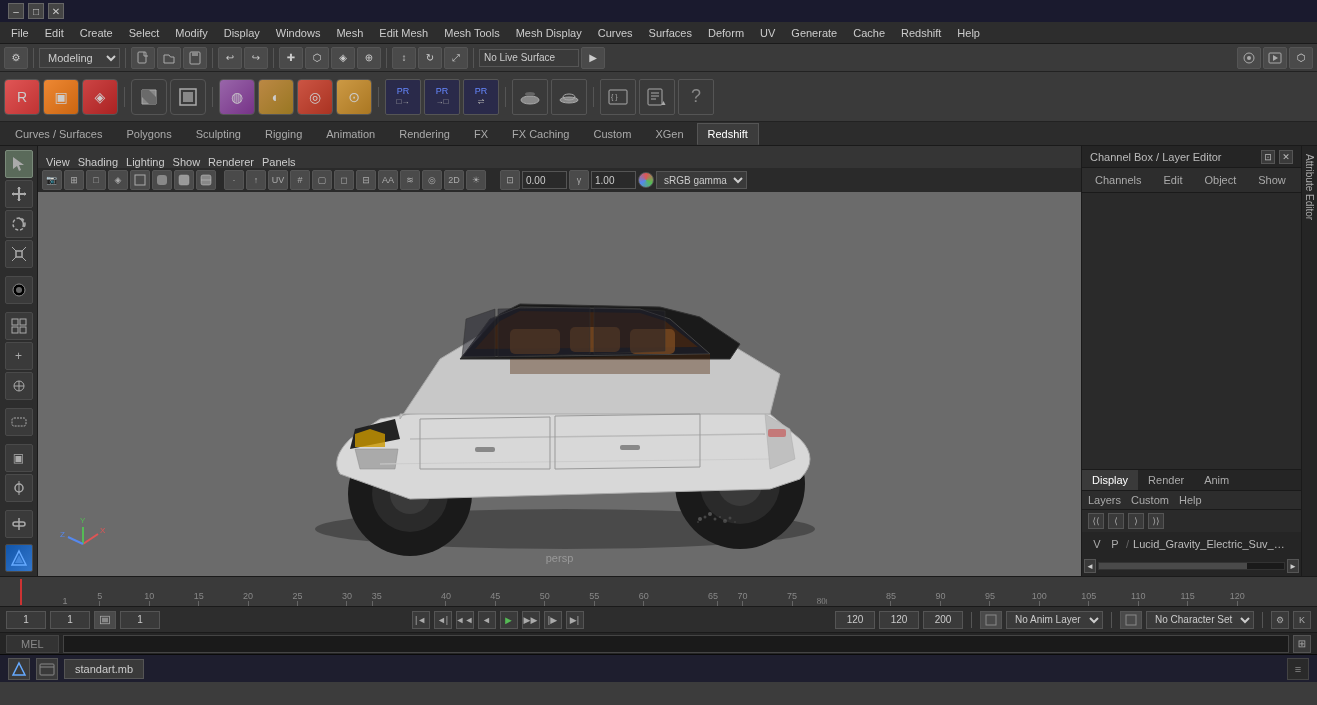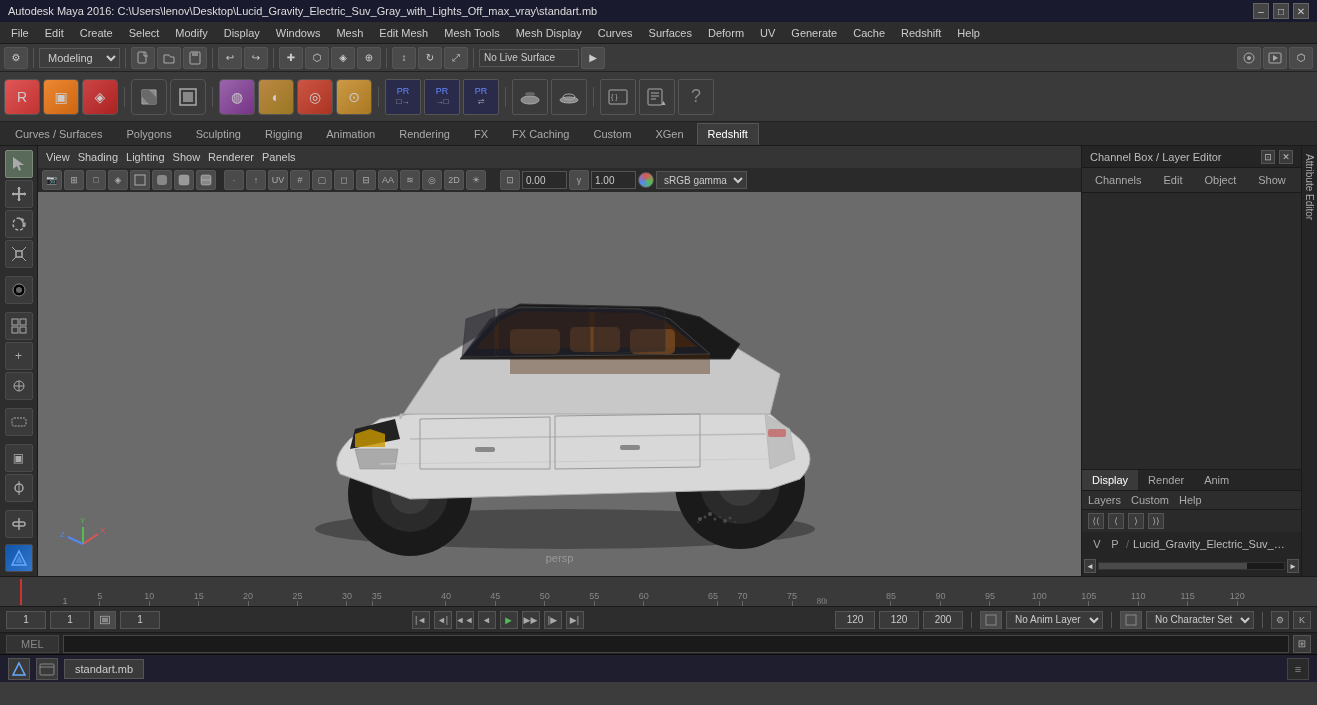--- a/index.html
+++ b/index.html
@@ -160,21 +160,21 @@
       overflow: hidden;
     }
 
     
     #viewport-menus {
       position: absolute;
       top: 0; left: 0; right: 0;
       height: 22px;
       background: rgba(40,40,40,0.8);
       display: flex;
-      align-items: center;
+      align-items: flex-end;
       padding: 0 8px;
       gap: 8px;
       z-index: 10;
     }
     .vp-menu {
       color: #ccc;
       font-size: 11px;
       cursor: pointer;
     }
 
@@ -507,21 +507,20 @@
       font-size: 11px;
       display: flex; align-items: center; justify-content: center;
       cursor: pointer;
       margin-left: auto;
     }
   </style>
 </head>
 <body>
 
 <div id="title-bar">
-  <span class="title-text">Autodesk Maya 2016: C:\Users\lenov\Desktop\Lucid_Gravity_Electric_Suv_Gray_with_Lights_Off_max_vray\standart.mb</span>
   <div class="win-controls">
     <div class="win-btn">–</div>
     <div class="win-btn">□</div>
     <div class="win-btn">✕</div>
   </div>
 </div>
 
 <div id="menu-bar">
   <div class="menu-item">File</div>
   <div class="menu-item">Edit</div>

